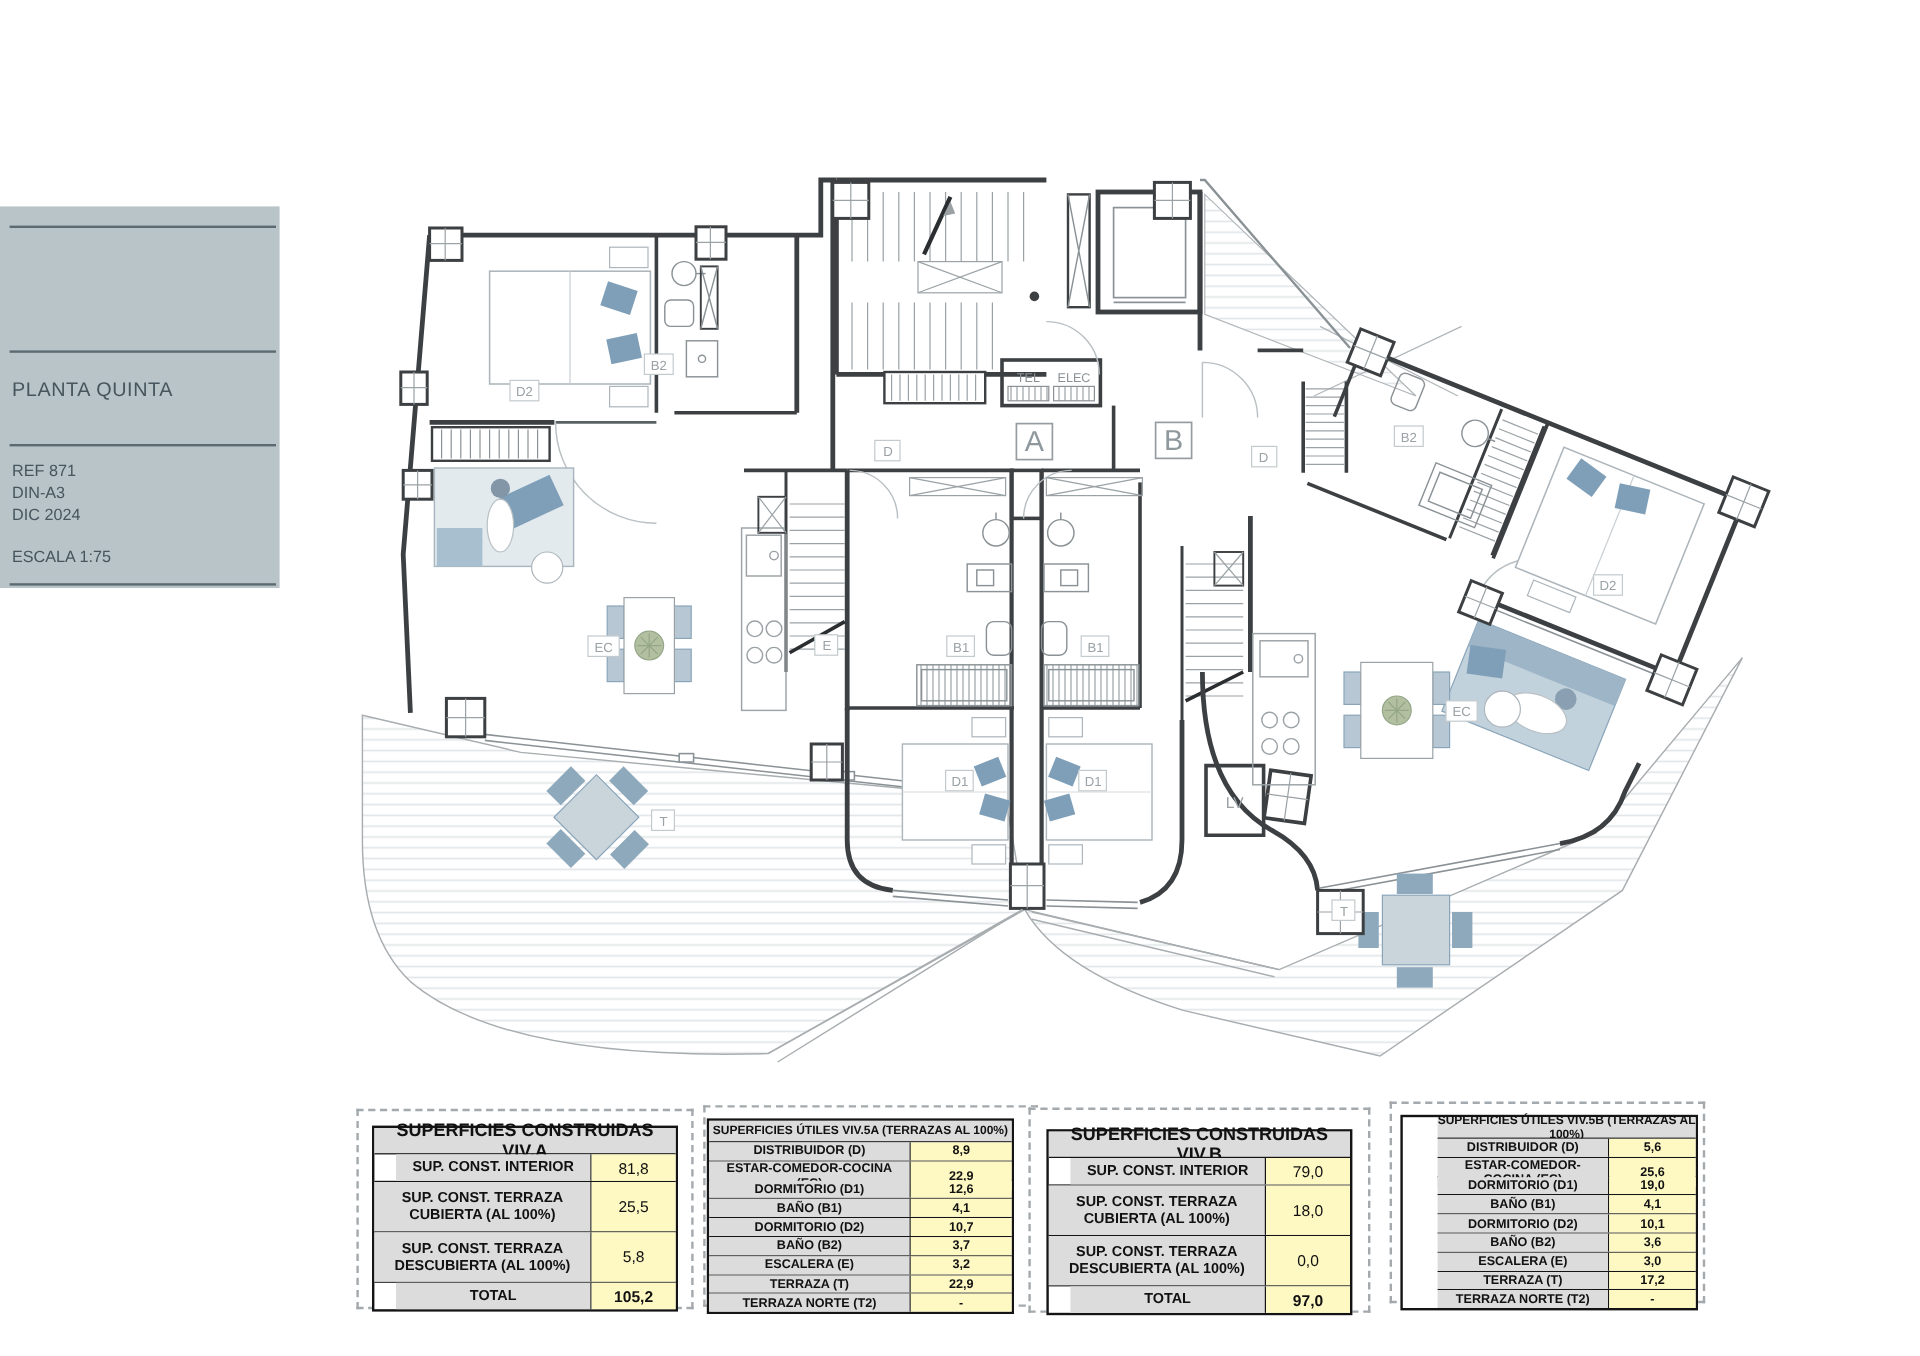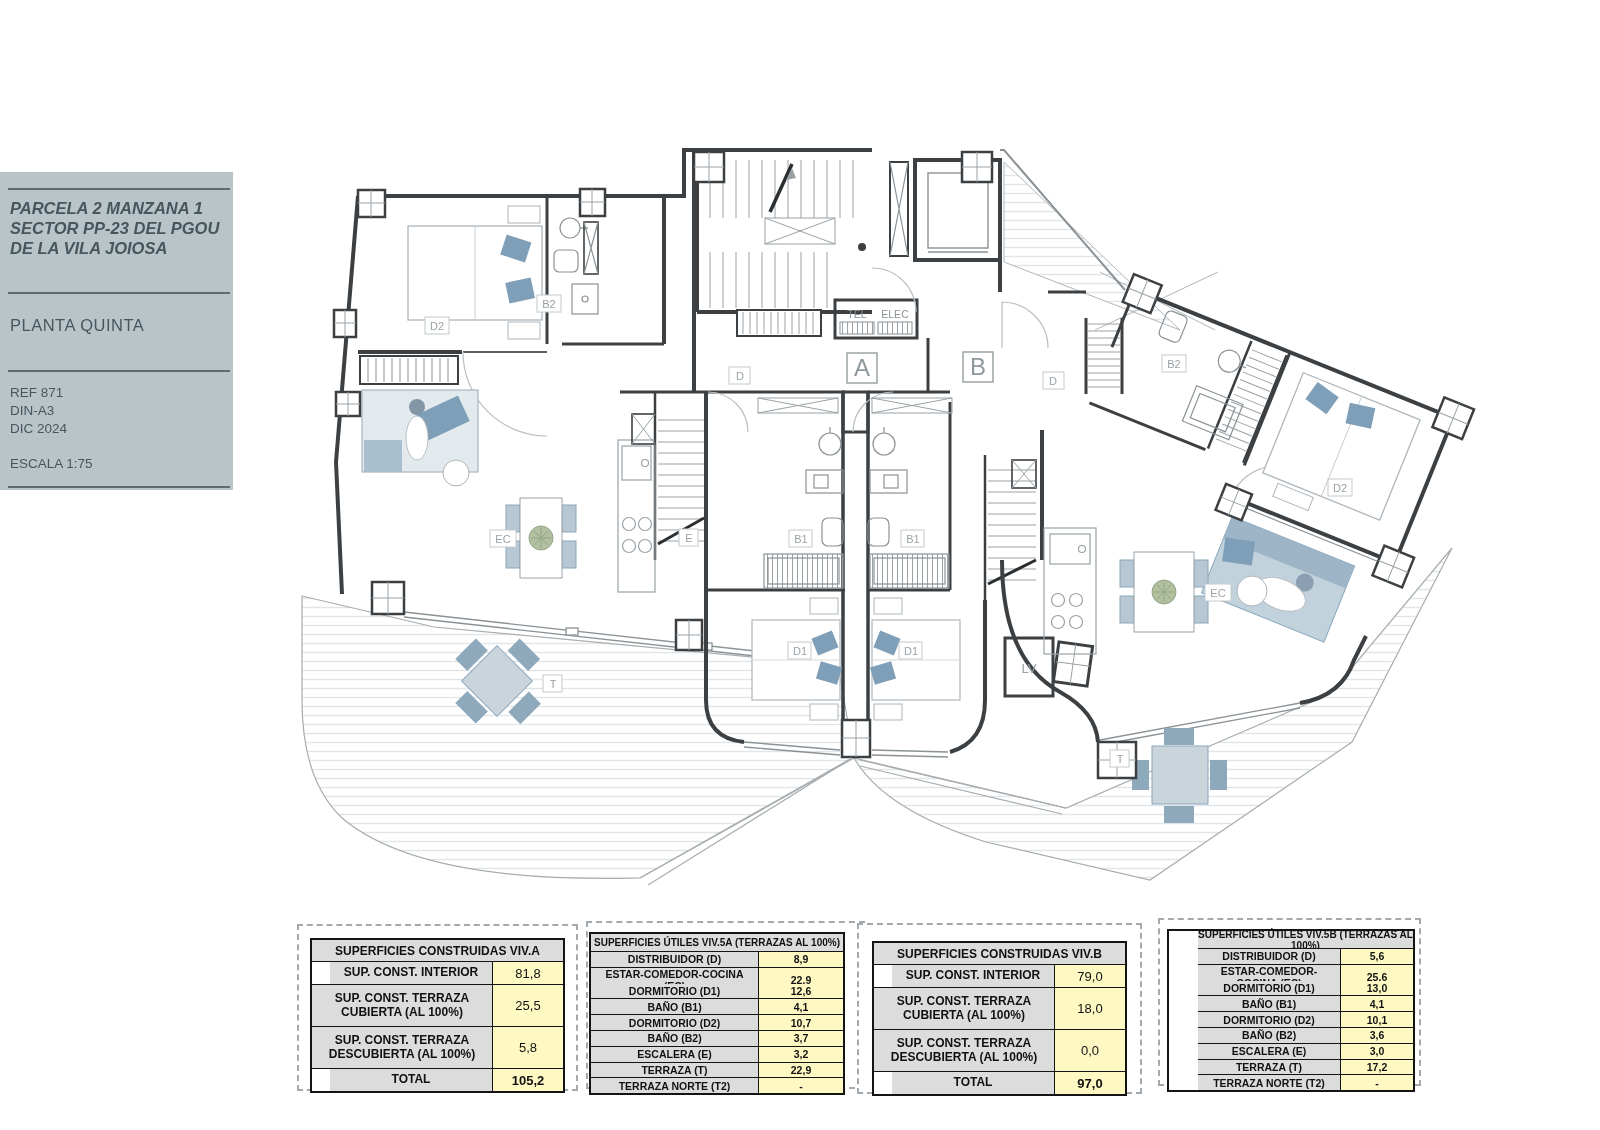--- a/index.html
+++ b/index.html
@@ -15,39 +15,36 @@
 
   
   .dash-box{position:absolute;border:2px dashed #a3a9ad;background:#fff;box-sizing:border-box;}
   .stable{position:absolute;border:2.5px solid #141414;box-sizing:border-box;background:#fff;}
   .thead{background:#dcdcdc;font-weight:bold;text-align:center;display:flex;align-items:center;justify-content:center;border-bottom:1.5px solid #141414;}
   .trow{display:grid;border-bottom:1.5px solid #141414;}
   .trow:last-child{border-bottom:none;}
   .tl{background:#dcdcdc;font-weight:bold;display:flex;align-items:center;justify-content:center;text-align:center;border-right:1.5px solid #141414;padding:0 4px;line-height:1.15;}
   .tv{display:flex;align-items:center;justify-content:center;background:#fef9c3;}
   .ctable{width:255px;font-size:12px;color:#111;}
-  .ctable .thead{height:21px;font-size:12px;}
+  .ctable .thead{height:21px;font-size:15px;}
   .ctable .trow{grid-template-columns:1fr 70px;}
   .ctable .r-s{height:22px;padding-left:18px;}
   .ctable .r-m{height:41px;}
   .ctable .tv{font-size:13px;}
   .ctable .total .tl,.ctable .total .tv{font-weight:bold;}
   .utable{width:256px;font-size:10.5px;color:#111;}
   .utable .thead{height:17px;font-size:10px;}
   .utable .trow{grid-template-columns:1fr 84px;height:14.8px;}
   .utable .tv{font-size:10.5px;font-weight:600;}
 </style>
 </head>
 <body>
 
 <div class="titleblock">
   <div class="tb-rule" style="top:16px"></div>
-  <div class="tb-title">PARCELA 2 MANZANA 1
-SECTOR PP-23 DEL PGOU
-DE LA VILA JOIOSA</div>
   <div class="tb-rule" style="top:120px"></div>
   <div class="tb-floor">PLANTA QUINTA</div>
   <div class="tb-rule" style="top:198px"></div>
   <div class="tb-meta">
     <div>REF  871</div>
     <div>DIN-A3</div>
     <div>DIC 2024</div>
   </div>
   <div class="tb-scale">ESCALA 1:75</div>
   <div class="tb-rule" style="top:314px"></div>
@@ -556,21 +553,21 @@
     <div class="trow" style="grid-template-columns:1fr 72px">
         <div class="tl">DISTRIBUIDOR (D)</div>
         <div class="tv">5,6</div>
       </div>
     <div class="trow" style="grid-template-columns:1fr 72px">
         <div class="tl">ESTAR-COMEDOR-COCINA (EC)</div>
         <div class="tv">25,6</div>
       </div>
     <div class="trow" style="grid-template-columns:1fr 72px">
         <div class="tl">DORMITORIO (D1)</div>
-        <div class="tv">13,0</div>
+        <div class="tv">19,0</div>
       </div>
     <div class="trow" style="grid-template-columns:1fr 72px">
         <div class="tl">BAÑO (B1)</div>
         <div class="tv">4,1</div>
       </div>
     <div class="trow" style="grid-template-columns:1fr 72px">
         <div class="tl">DORMITORIO (D2)</div>
         <div class="tv">10,1</div>
       </div>
     <div class="trow" style="grid-template-columns:1fr 72px">

